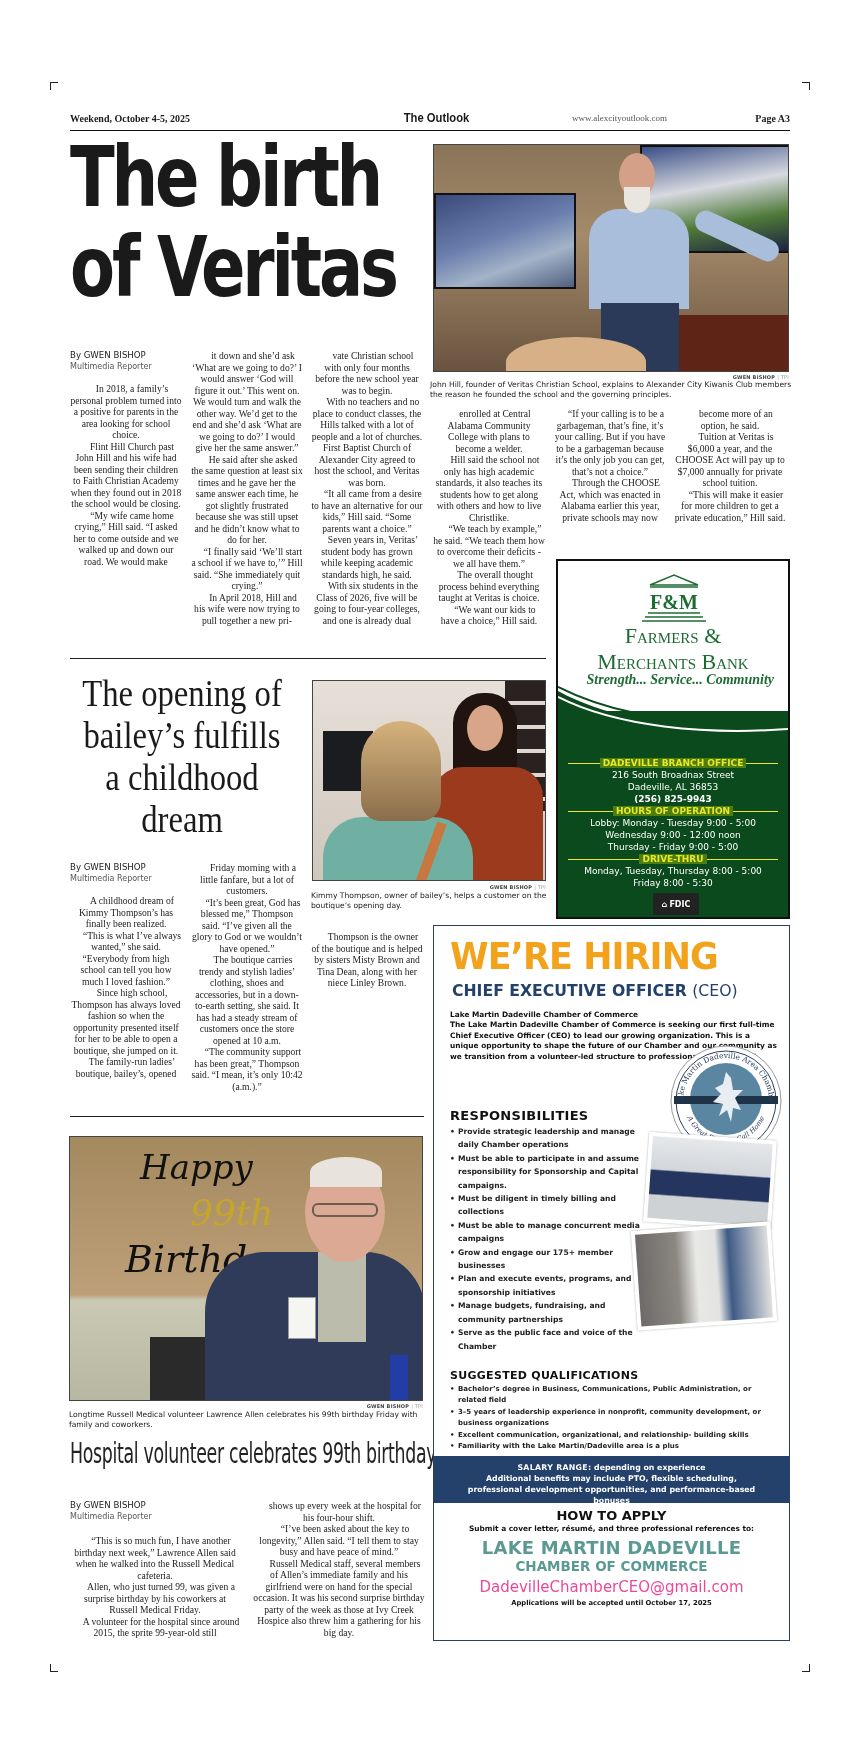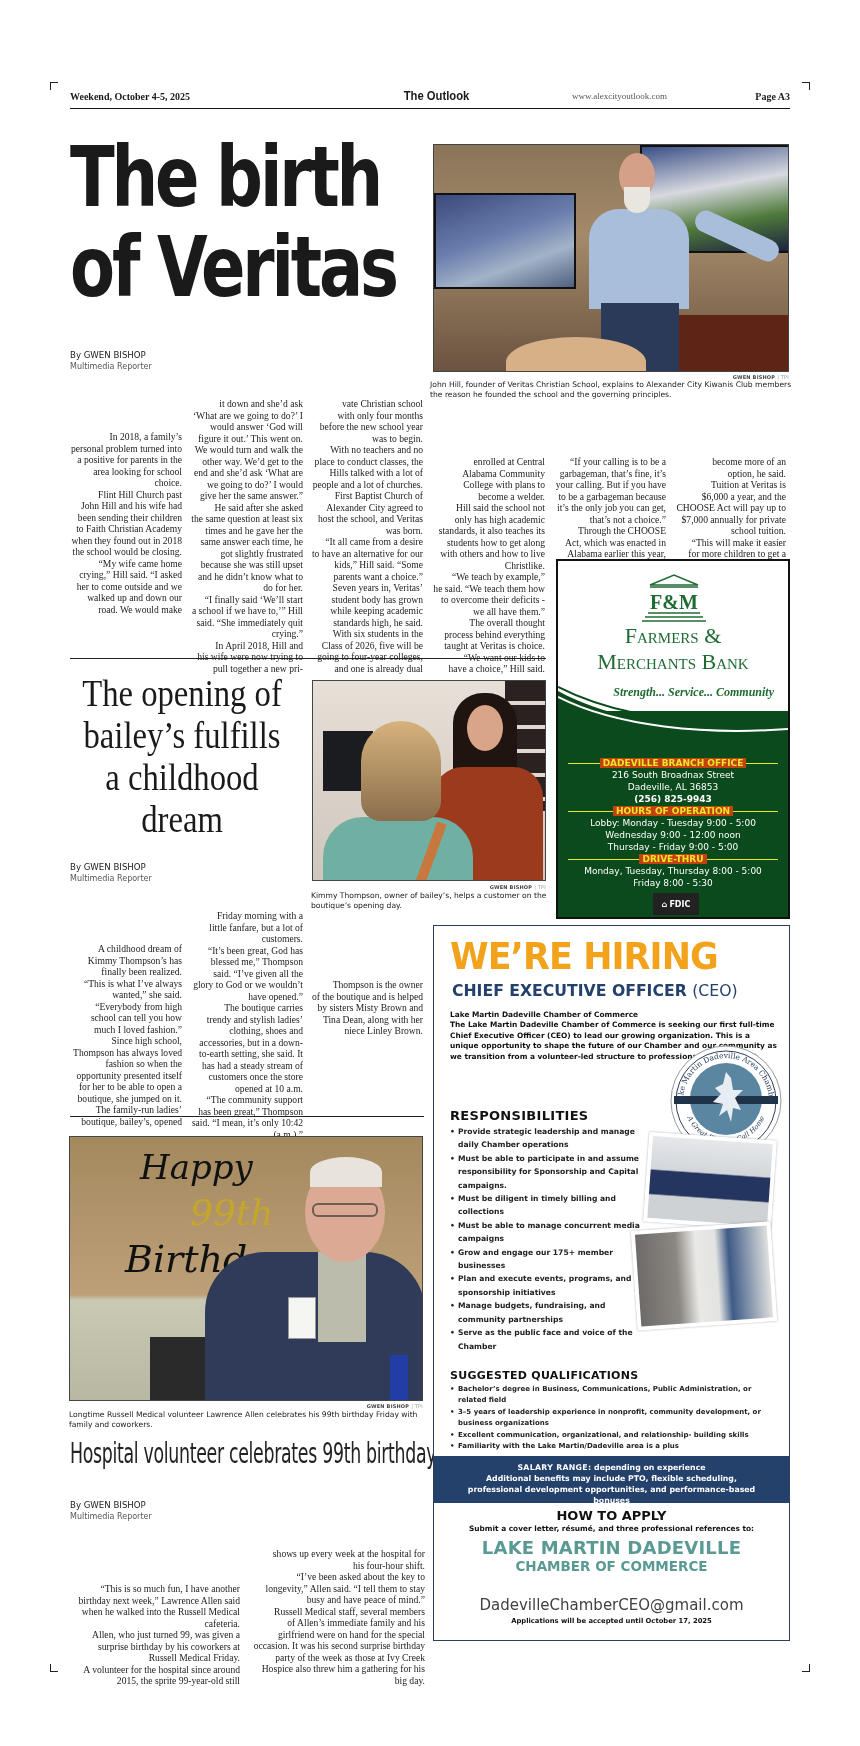--- a/index.html
+++ b/index.html
@@ -5,28 +5,28 @@
   * { box-sizing: border-box; margin: 0; padding: 0; }
   html, body { width: 860px; height: 1746px; background: #ffffff; overflow: hidden; }
   body { position: relative; font-family: "Liberation Serif", serif; color: #1a1a1a; }
 
   .crop { position: absolute; width: 8px; height: 8px; border-color: #222; border-style: solid; border-width: 0; }
   .crop.tl { left: 50px; top: 82px; border-top-width: 1px; border-left-width: 1px; }
   .crop.tr { left: 802px; top: 82px; border-top-width: 1px; border-right-width: 1px; }
   .crop.bl { left: 50px; top: 1664px; border-bottom-width: 1px; border-left-width: 1px; }
   .crop.br { left: 802px; top: 1664px; border-bottom-width: 1px; border-right-width: 1px; }
 
-  .masthead { position: absolute; left: 70px; top: 89px; width: 720px; height: 20px; border-bottom: 1.5px solid #111; }
+  .masthead { position: absolute; left: 70px; top: 111px; width: 720px; height: 20px; border-bottom: 1.5px solid #111; }
   .mh-date { position: absolute; left: 0; top: 2px; font-size: 10px; font-weight: bold; }
   .mh-title { position: absolute; left: 330px; top: 0; font-family: "Liberation Sans", sans-serif; font-weight: bold; font-size: 12.5px; transform: scaleX(0.9); }
   .mh-url { position: absolute; left: 502px; top: 2px; font-size: 9px; color: #555; }
   .mh-page { position: absolute; right: 0; top: 2px; font-size: 10px; font-weight: bold; }
 
   .abs { position: absolute; }
-  .body-text { font-size: 9.6px; line-height: 11.5px; color: #222; text-align: right; margin-top: 48px; }
+  .body-text { font-size: 9.6px; line-height: 11.5px; color: #222; text-align: center; }
   .body-text p { text-indent: 12px; }
   .byline { font-family: "DejaVu Sans", sans-serif; font-size: 8.6px; color: #222; line-height: 11px; }
   .byline .role { color: #555; font-size: 8px; }
   .col { position: absolute; }
   .caption { font-family: "DejaVu Sans", sans-serif; font-size: 7.6px; line-height: 10px; color: #222; }
   .credit { font-family: "DejaVu Sans", sans-serif; font-size: 5px; font-weight: bold; color: #444; text-align: right; letter-spacing: 0.2px; }
   .credit .tpi { color: #999; font-weight: normal; }
   .rule { position: absolute; height: 1px; background: #222; }
 
   .h-veritas { position: absolute; left: 70px; top: 132px; width: 360px; font-family: "DejaVu Sans", sans-serif; font-weight: bold; font-size: 84px; line-height: 90px; letter-spacing: -4px; transform: scaleX(0.78); transform-origin: left top; white-space: nowrap; color: #1a1a1a; }
@@ -68,26 +68,26 @@
   .ph-birthday .collar { position: absolute; left: 248px; top: 115px; width: 48px; height: 90px; background: #bcbcad; }
   .ph-birthday .badge { position: absolute; left: 218px; top: 160px; width: 28px; height: 42px; background: #f5f5f2; border: 1px solid #999; }
   .ph-birthday .ribbon { position: absolute; left: 320px; top: 218px; width: 18px; height: 48px; background: #223ea6; }
   .ph-birthday .chair { position: absolute; left: 80px; top: 200px; width: 70px; height: 70px; background: #2a2a2a; }
 
   
   .ad-fm { position: absolute; left: 556px; top: 559px; width: 234px; height: 360px; border: 2px solid #111; overflow: hidden; background: #fff; }
   .fm-top { position: absolute; left: 0; top: 0; width: 100%; height: 130px; background: #fff; }
   .fm-logo { position: absolute; left: 84px; top: 12px; width: 64px; height: 50px; }
   .fm-name { position: absolute; left: 0; top: 62px; width: 100%; text-align: center; font-family: "Liberation Serif", serif; color: #1f6b34; font-size: 22px; line-height: 26px; font-variant: small-caps; }
-  .fm-tag { position: absolute; right: 14px; top: 124px; font-family: "Liberation Serif", serif; font-style: italic; font-weight: bold; color: #1f6b34; font-size: 12px; }
+  .fm-tag { position: absolute; right: 14px; top: 111px; font-family: "Liberation Serif", serif; font-style: italic; font-weight: bold; color: #1f6b34; font-size: 14px; }
   .fm-wave { position: absolute; left: 0; top: 122px; width: 100%; height: 60px; }
   .fm-green { position: absolute; left: 0; top: 150px; width: 100%; height: 210px; background: #0b4a1c; }
   .fm-info { position: absolute; left: 0; top: 196px; width: 100%; text-align: center; font-family: "DejaVu Sans", sans-serif; color: #fff; font-size: 9px; line-height: 12px; }
   .fm-head { color: #e8e82a; font-weight: bold; position: relative; display: block; }
-  .fm-head span { background: #c2410c; padding: 0 3px; position: relative; z-index: 1; }
+  .fm-head span { background: #4d7c0f; padding: 0 3px; position: relative; z-index: 1; }
   .fm-head::before { content: ""; position: absolute; left: 10px; right: 10px; top: 6px; height: 1px; background: #e8e82a; }
   .fm-phone { font-weight: bold; }
   .fm-fdic { position: absolute; left: 95px; top: 332px; width: 46px; height: 22px; background: #222; color: #fff; font-family: "DejaVu Sans", sans-serif; font-size: 8px; font-weight: bold; display: flex; align-items: center; justify-content: center; gap: 2px; }
 
   
   .ad-hire { position: absolute; left: 433px; top: 925px; width: 357px; height: 716px; border: 1px solid #2b3e5e; background: #fff; overflow: hidden; font-family: "DejaVu Sans", sans-serif; }
   .hire-title { position: absolute; left: 16px; top: 8px; font-weight: bold; font-size: 38px; color: #f3a21b; letter-spacing: -1px; transform: scaleX(0.92); transform-origin: left top; white-space: nowrap; }
   .hire-sub { position: absolute; left: 18px; top: 55px; font-weight: bold; font-size: 16.5px; color: #23416b; white-space: nowrap; transform: scaleX(0.95); transform-origin: left top; }
   .hire-sub .ceo { font-weight: normal; }
   .hire-intro { position: absolute; left: 16px; top: 84px; width: 330px; font-size: 7.4px; line-height: 10.4px; color: #111; }
@@ -106,21 +106,21 @@
   .hp1 .inner { background: linear-gradient(180deg, #e6e8ea 0%, #d2d6da 40%, #243560 42%, #243560 70%, #cfd2d5 72%); }
   .hp2 { left: 200px; top: 300px; width: 140px; height: 100px; transform: rotate(-4deg); }
   .hp2 .inner { background: linear-gradient(90deg, #6d6a6a 0%, #8b8882 30%, #e8e8e6 45%, #e3e3e1 60%, #3e5a86 70%, #e0e0de 100%); }
   .hire-salary { position: absolute; left: 0; top: 530px; width: 100%; height: 47px; background: #23416b; color: #fff; text-align: center; font-size: 7.8px; line-height: 11px; padding-top: 6px; font-weight: bold; }
   .hire-salary b { letter-spacing: 0.3px; }
   .hire-apply { position: absolute; left: 0; top: 582px; width: 100%; text-align: center; }
   .apply-h { font-weight: bold; font-size: 13px; color: #111; }
   .apply-sub { font-weight: bold; font-size: 7.4px; color: #111; margin-top: 1px; }
   .apply-org1 { font-weight: bold; font-size: 18px; color: #5a9a93; margin-top: 5px; line-height: 20px; letter-spacing: 0.2px; }
   .apply-org2 { font-weight: bold; font-size: 13.5px; color: #5a9a93; line-height: 16px; }
-  .apply-email { font-size: 15px; color: #404040; margin-top: 22px; }
+  .apply-email { font-size: 15px; color: #ec4899; margin-top: 4px; }
   .apply-date { font-weight: bold; font-size: 6.8px; color: #111; margin-top: 3px; }
 </style>
 </head>
 <body>
 
 <div class="crop tl"></div>
 <div class="crop tr"></div>
 <div class="crop bl"></div>
 <div class="crop br"></div>
 

